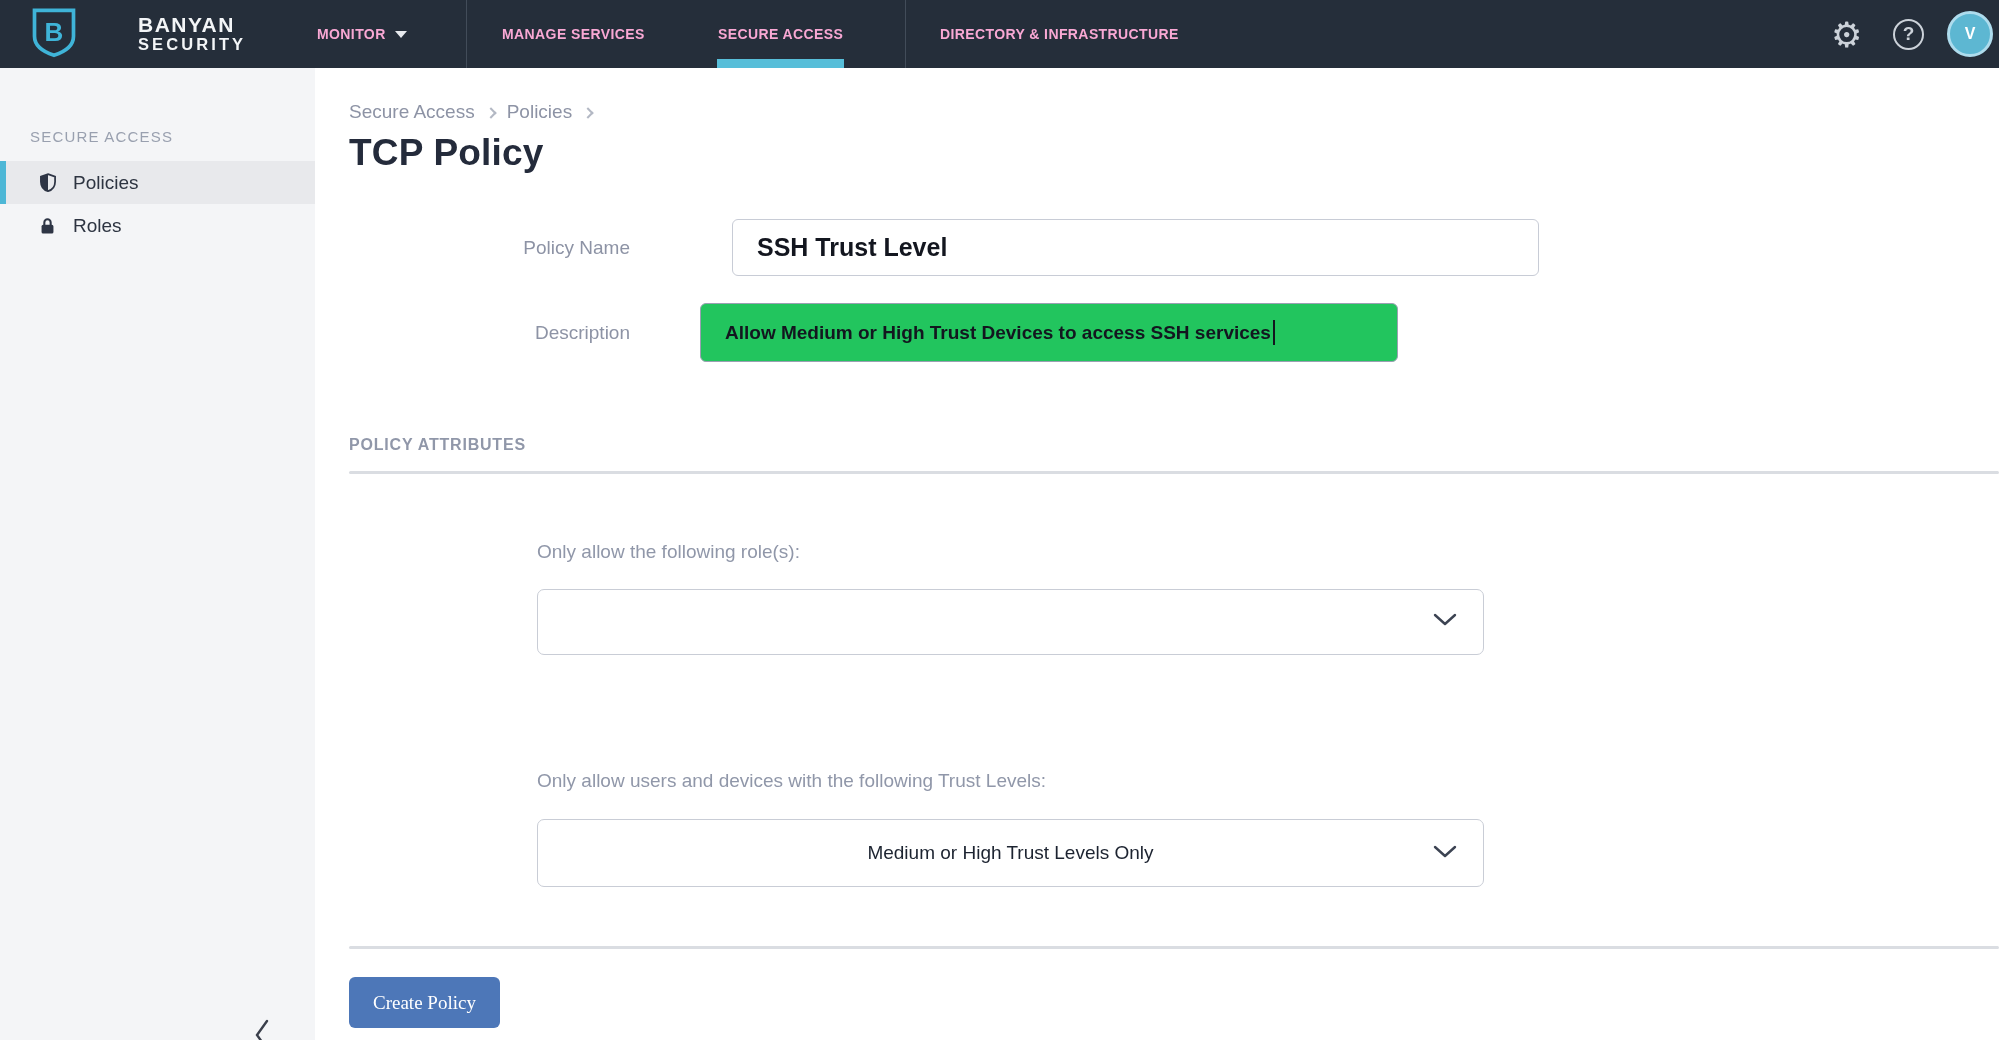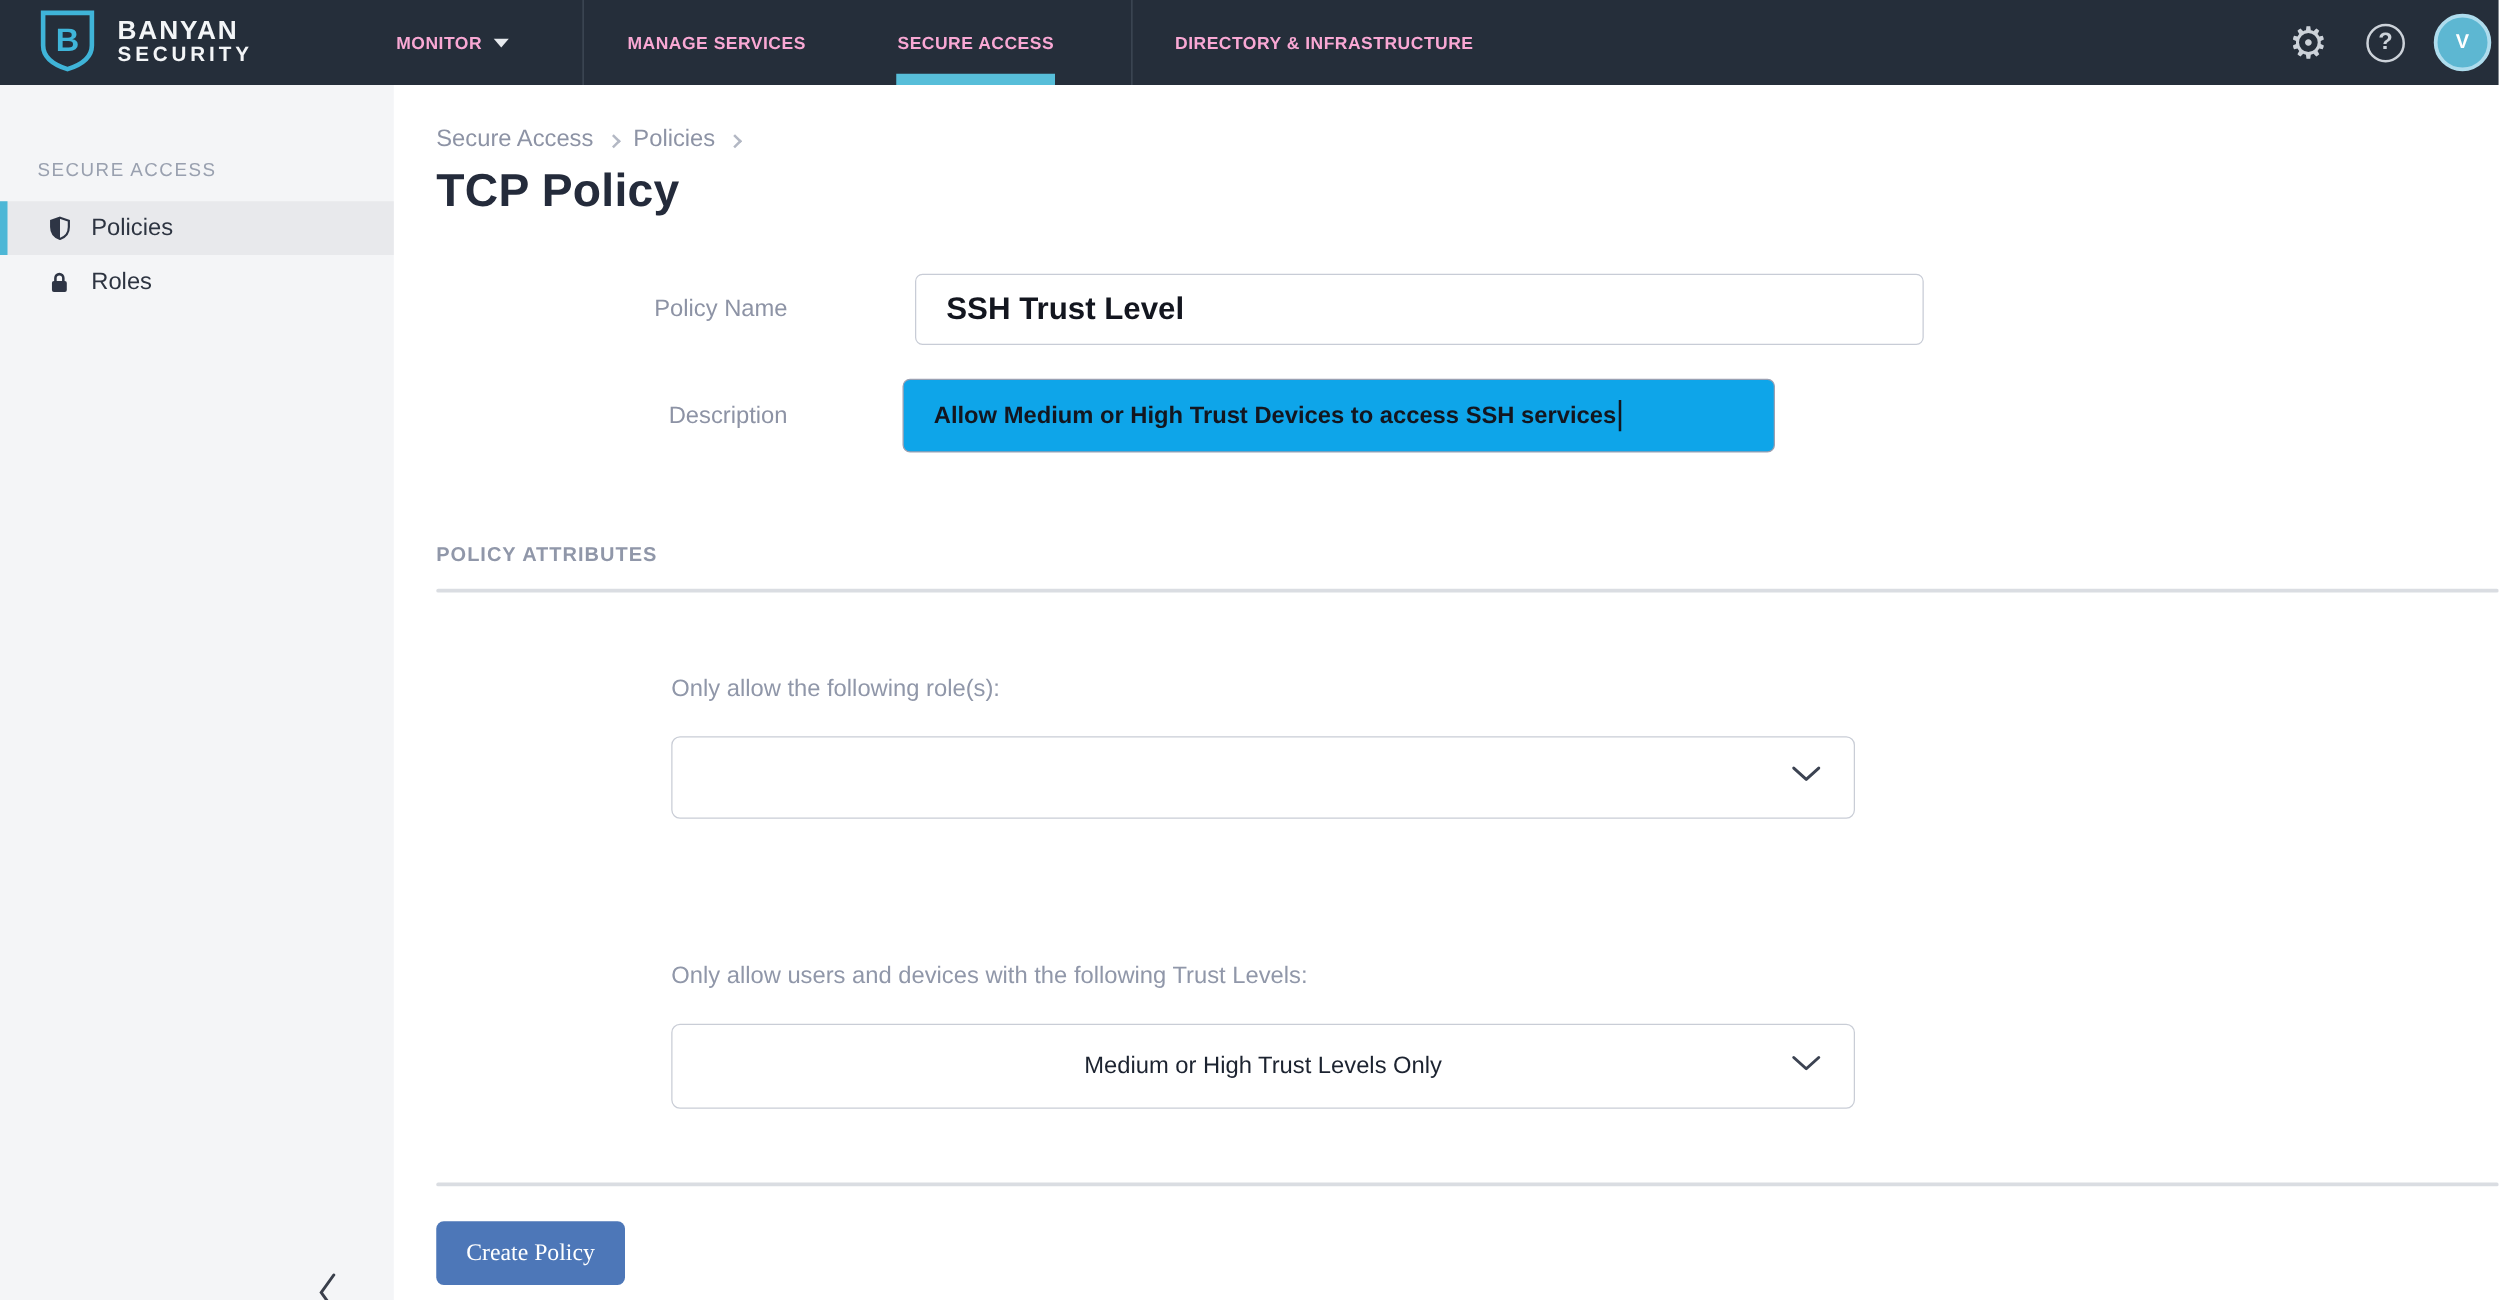--- a/index.html
+++ b/index.html
@@ -3,21 +3,21 @@
 <meta charset="utf-8">
 <style>
   * { margin:0; padding:0; box-sizing:border-box; }
   html,body { width:1999px; height:1040px; overflow:hidden; }
   body { font-family:"Liberation Sans", sans-serif; background:#ffffff; position:relative; }
 
   
   .topnav { position:absolute; left:0; top:0; width:1999px; height:68px; background:#252e3a; z-index:10; }
   .topnav .abs { position:absolute; top:0; height:68px; display:flex; align-items:center; }
   .brand { left:28px; gap:14px; cursor:pointer; }
-  .brand-text { display:flex; flex-direction:column; line-height:1.05; }
+  .brand-text { display:flex; flex-direction:column; line-height:1.05;margin-left:44px; }
   .brand-line1 { color:#f3f5f7; font-size:21px; font-weight:700; letter-spacing:1.5px; }
   .brand-line2 { color:#f3f5f7; font-size:16.5px; font-weight:700; letter-spacing:3.1px; }
   .nav-item { color:#f9a8d4; font-size:14px; font-weight:700; letter-spacing:0.4px; cursor:pointer; position:relative; height:68px; display:flex; align-items:center; gap:9px; }
   .nav-item.active::after { content:""; position:absolute; left:-1px; right:-1px; bottom:0; height:9px; background:#57bed9; }
   .nav-sep { position:absolute; top:0; width:1px; height:68px; background:#424c59; }
   .caret-down { width:0; height:0; border-left:6px solid transparent; border-right:6px solid transparent; border-top:7px solid #e7eaee; display:inline-block; }
   .gear { font-size:35px; color:#ccd2d9; cursor:pointer; line-height:1; }
   .help-circle { width:31px; height:31px; border:2.5px solid #ccd2d9; border-radius:50%; color:#ccd2d9; font-size:19px; font-weight:700; display:flex; align-items:center; justify-content:center; cursor:pointer; }
   .avatar { width:46px; height:46px; border-radius:50%; background:#5db7d2; border:3px solid #aedced; color:#ffffff; font-size:16px; font-weight:700; display:flex; align-items:center; justify-content:center; cursor:pointer; }
 
@@ -36,21 +36,21 @@
   .crumb-link { cursor:pointer; }
   .crumb-sep { width:8px; height:8px; border-top:2px solid #b3b8c4; border-right:2px solid #b3b8c4; transform:rotate(45deg); margin-top:1px; }
   .page-title { position:absolute; left:34px; top:64px; font-size:37px; font-weight:700; color:#242b3b; letter-spacing:0.2px; }
 
   .form-row { position:absolute; left:34px; display:flex; align-items:center; }
   .row-policy-name { top:151px; }
   .row-description { top:235px; }
   .field-label { width:281px; text-align:right; font-size:19px; color:#8d93a5; flex:none; }
   .text-input { margin-left:102px; width:807px; height:57px; border:1.5px solid #c8ccd6; border-radius:6px; background:#fff;
                 font-family:"Liberation Sans", sans-serif; font-size:25px; font-weight:600; color:#13161f; padding:0 24px; }
-  .text-input-div { margin-left:92px; width:698px; height:59px; border:1.5px solid #9aa0b2; border-radius:6px; background:#0ea5e9;
+  .text-input-div { margin-left:70px; width:698px; height:59px; border:1.5px solid #9aa0b2; border-radius:6px; background:#22c55e;
                     display:flex; align-items:center; padding:0 24px; font-size:19px; font-weight:600; color:#13161f; cursor:text; }
   .text-caret { display:inline-block; width:2px; height:25px; background:#13161f; margin-left:2px; }
 
   .section-label { position:absolute; left:34px; top:368px; font-size:16px; font-weight:700; letter-spacing:0.8px; color:#9097a9; }
   .divider { position:absolute; left:34px; right:0; height:3px; background:#dadde2; border-radius:2px; }
   .divider-1 { top:403px; }
   .divider-2 { top:878px; }
 
   .attr-label { position:absolute; left:222px; font-size:19px; color:#9097a9; }
   .roles-label { top:473px; }

